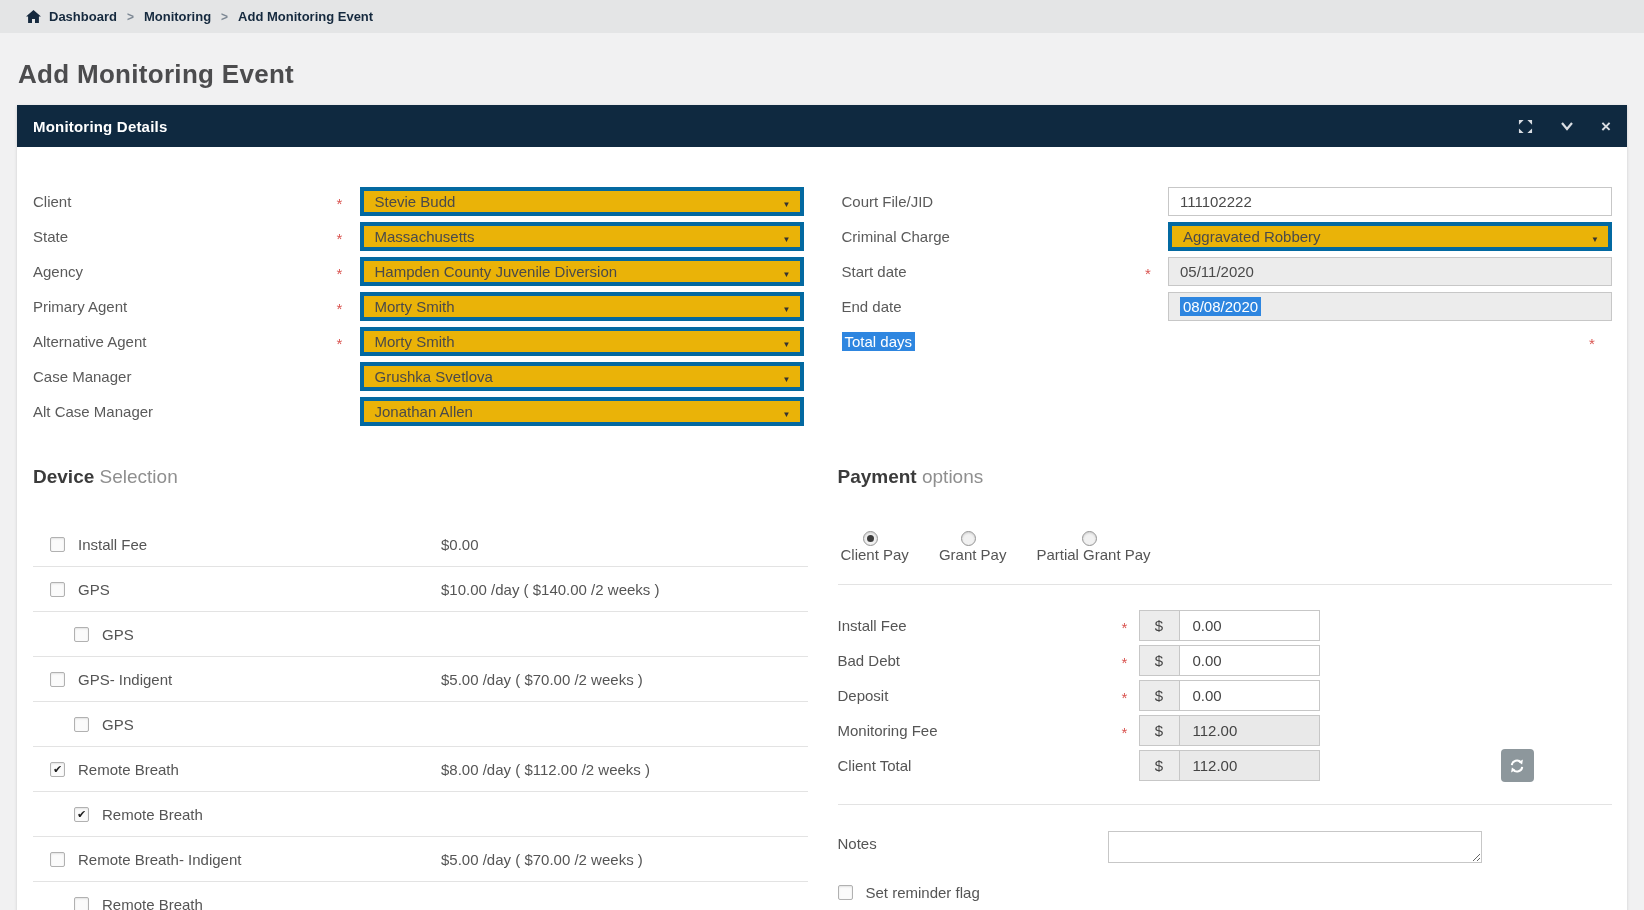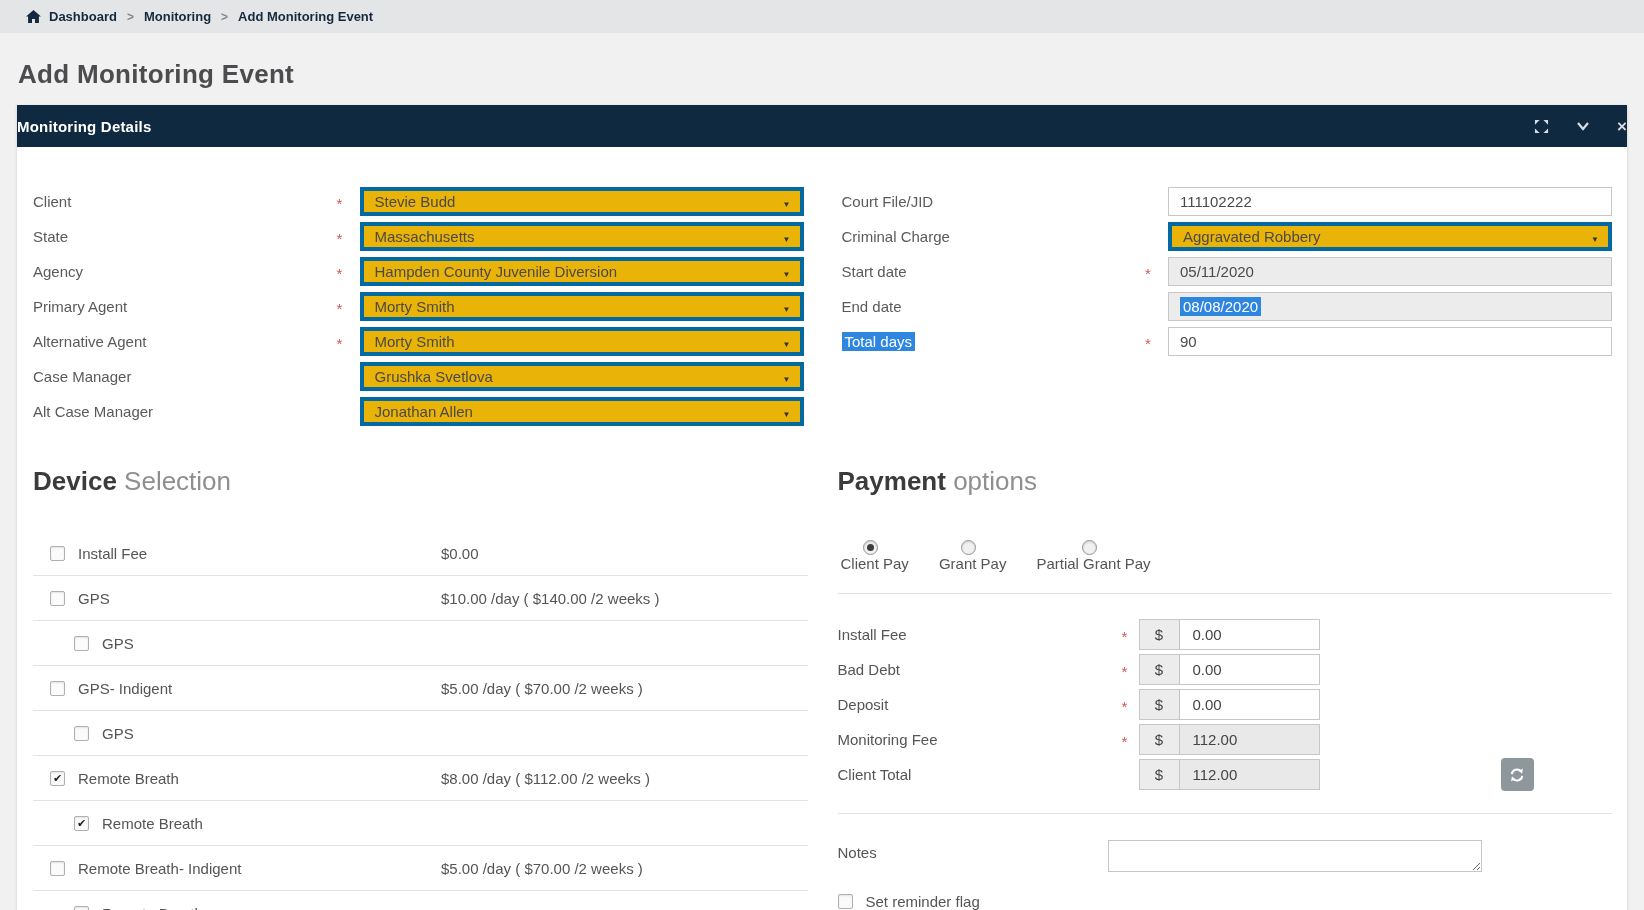--- a/index.html
+++ b/index.html
@@ -14,42 +14,42 @@
     height:33px; background:#e4e5e6; display:flex; align-items:center;
     padding:0 26px; gap:10px; font-size:13px; font-weight:bold; color:#15293e;
   }
   .breadcrumb-bar .crumb{ cursor:pointer; }
   .breadcrumb-bar .sep{ color:#7d8894; font-weight:bold; font-size:12px; }
   .home-ic{ display:inline-flex; margin-right:-2px; }
   
   .page-title{ margin:26px 0 15px 18px; font-size:26px; font-weight:bold; color:#4c4c4e; letter-spacing:.3px; }
   
   .panel{ margin:0 17px; background:#fff; box-shadow:0 1px 3px rgba(0,0,0,.15); min-height:800px; }
-  .panel-header{ height:42px; background:#0f2940; display:flex; align-items:center; padding:0 0; }
+  .panel-header{ height:42px; background:#0f2940; display:flex; align-items:center; padding:0 16px; }
   .panel-title{ color:#fff; font-size:15px; font-weight:bold; letter-spacing:.2px; }
   .panel-actions{ margin-left:auto; display:flex; align-items:center; gap:27px; }
   .panel-actions .pa{ color:#d9dde2; cursor:pointer; display:inline-flex; align-items:center; }
   .close-x{ font-size:17px; font-weight:bold; line-height:1; color:#d9dde2; }
   .panel-body{ padding:37px 15px 0 16px; }
   
   .form-grid{ display:grid; grid-template-columns:1fr 1fr; column-gap:38px; }
   .frow{ display:flex; align-items:center; height:35px; }
   .flabel{ flex:1; font-size:15px; color:#5a5a5a; }
   .req{ width:23px; color:#d9534f; font-size:15px; padding-top:4px; }
   .control{ width:444px; }
   .sel-box{ position:relative; height:29px; border:4px solid #0369a1; background:#eab308;
     display:flex; align-items:center; padding:0 22px 0 11px; font-size:15px; color:#4a4a4a; cursor:pointer; }
   .sel-arrow{ position:absolute; right:9px; top:9px; font-size:8px; color:#333; }
   .inp{ height:29px; border:1px solid #c7c7c7; background:#fff; display:flex; align-items:center;
     padding:0 11px; font-size:15px; color:#4a4a4a; }
   .inp.ro{ background:#ececec; }
   .txt-sel{ background:#2e86e0; color:#fff; padding:1px 3px; }
   
   .sections-grid{ display:grid; grid-template-columns:1fr 1fr; column-gap:30px; margin-top:37px; }
-  .sec-title{ font-size:26px; font-weight:normal; color:#8f8f8f; }
+  .sec-title{ font-size:19px; font-weight:normal; color:#8f8f8f; }
   .sec-title b{ color:#3b3b3b; font-weight:bold; }
   
   .device-rows{ margin-top:34px; }
   .drow{ position:relative; display:flex; align-items:center; height:45px;
     border-bottom:1px solid #e3e3e3; padding-left:17px; font-size:15px; color:#555; }
   .drow.sub{ padding-left:41px; }
   .cb{ width:15px; height:15px; border:1px solid #b1b1b1; border-radius:2px; background:#fbfbfb;
     box-shadow:inset 0 1px 2px rgba(0,0,0,.10); display:inline-flex; align-items:center;
     justify-content:center; margin-right:13px; flex:none; cursor:pointer; }
   .cb.checked::after{ content:"✔"; font-size:11px; color:#1d1d1d; line-height:1; }
@@ -228,25 +228,20 @@
             <span class="req"></span>
             <div class="control">
               <div class="inp ro">
                 <span class="txt-sel">08/08/2020</span>
               </div>
             </div>
           </div>
           <div class="frow">
             <span class="flabel"><span class="txt-sel">Total days</span></span>
             <span class="req">*</span>
-            <div class="control">
-              <div class="inp">
-                <span>90</span>
-              </div>
-            </div>
           </div>
         </div>
     </div>
 
     <div class="sections-grid">
       <div>
         <h2 class="sec-title"><b>Device</b> <span>Selection</span></h2>
         <div class="device-rows" id="device-rows">
             <div class="drow">
               <span class="cb"></span>

